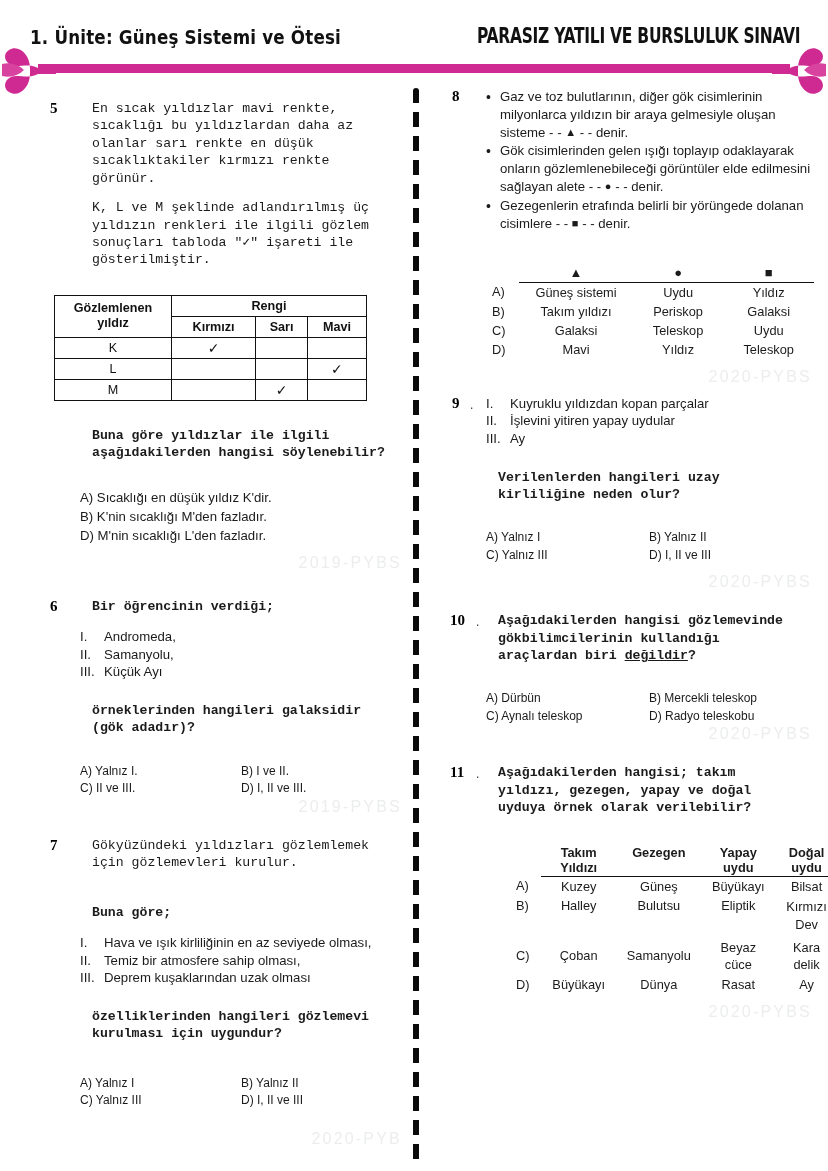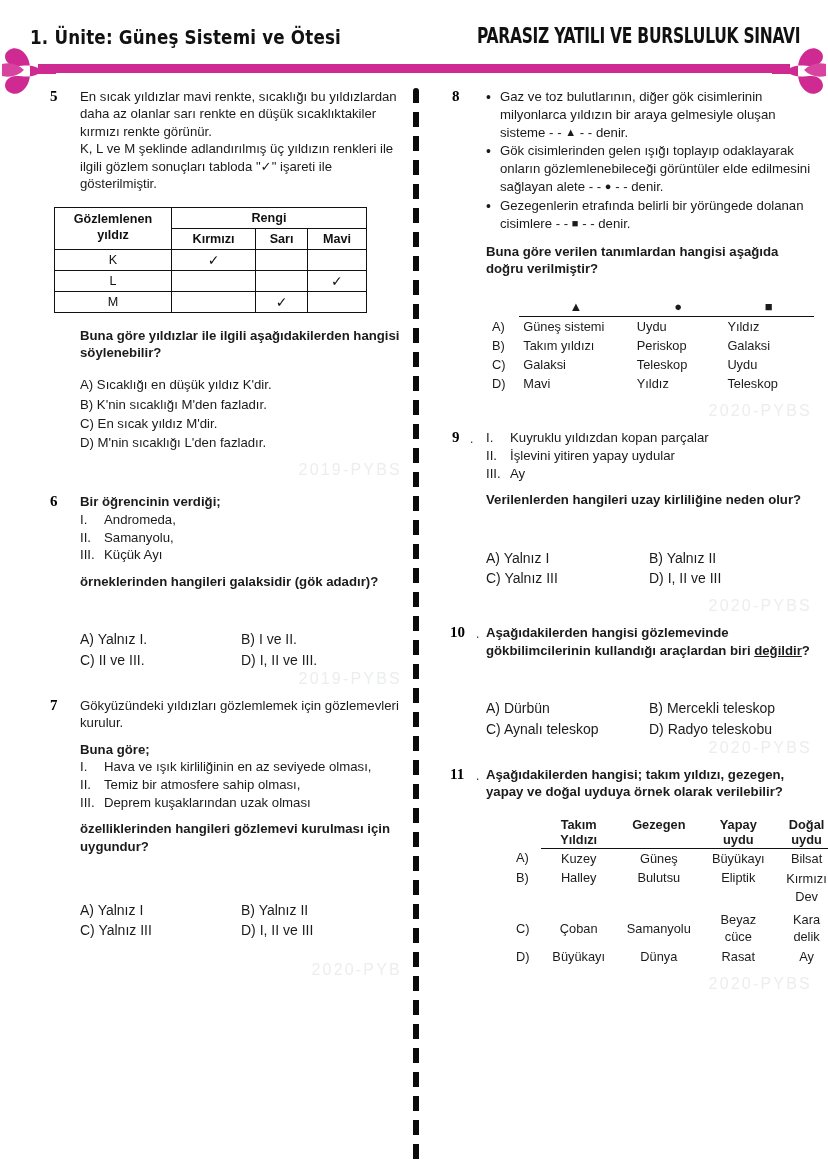--- a/index.html
+++ b/index.html
@@ -64,21 +64,21 @@
     font-family:"Liberation Serif","DejaVu Serif",serif;
   }
   .qnum.wide{left:-2px;}
   .qdot{
     position:absolute;top:3px;
     font-size:12px;color:#333;
   }
   .qbody{margin-left:30px;}
   .qbody.r{margin-left:34px;}
 
-  p{margin:0;}
+  p{margin:12px;font-family:Liberation Mono, monospace;}
   .txt{font-size:13.2px;line-height:1.32;color:#1b1b1b;}
   .bold{font-weight:700;}
   .u{text-decoration:underline;}
   .sp-sm{height:9px;}
   .sp-md{height:14px;}
   .sp-lg{height:20px;}
 
   
   .rlist{margin:0;padding:0;list-style:none;}
   .rlist li{
@@ -92,21 +92,21 @@
   .blist{margin:0;padding:0;list-style:none;}
   .blist li{
     font-size:13.2px;line-height:1.35;
     display:flex;margin-bottom:1px;
   }
   .blist li .bu{flex:0 0 auto;width:14px;font-size:14px;line-height:1.3;}
   .blist li .bt{flex:1 1 auto;}
   .sym{font-size:11px;vertical-align:1px;}
 
   
-  .opts{display:flex;flex-wrap:wrap;font-size:14px;line-height:1.45;margin-top:25px;}
+  .opts{display:flex;flex-wrap:wrap;font-size:12px;line-height:1.45;}
   .opts .o{width:50%;box-sizing:border-box;}
   .opts-col{font-size:13.2px;line-height:1.46;}
 
   
   .wm{
     font-size:16px;color:#eceded;font-weight:400;
     letter-spacing:2.2px;text-align:right;
     font-family:"Liberation Sans","DejaVu Sans",sans-serif;
     user-select:none;
   }
@@ -126,21 +126,21 @@
   
   .rtable{border-collapse:collapse;font-size:12.8px;margin-left:2px;}
   .rtable td{padding:2px 4px;vertical-align:top;color:#1b1b1b;}
   .rtable .lab{width:28px;padding-right:2px;white-space:nowrap;}
   .rtable .hd{
     text-align:center;font-weight:700;
     border-bottom:1.5px solid #111;padding-bottom:1px;
   }
   .rtable .hd.sym{font-size:13px;font-weight:400;padding-bottom:2px;}
   .rtable .cc{text-align:center;}
-  .rtable .lf{text-align:left;}
+  .rtable .lf{text-align:center;}
   .hdrow td{padding-bottom:0;}
   .symrow td{text-align:center;padding-bottom:1px;font-size:13px;}
 </style>
 </head>
 <body>
 
 <div class="page">
 
   <div class="header">
     <div class="hdr-title">1. Ünite: Güneş Sistemi ve Ötesi</div>
@@ -206,21 +206,20 @@
       </table>
 
     <div class="sp-md"></div>
 
     <div class="qbody">
       <p class="txt bold">Buna göre yıldızlar ile ilgili aşağıdakilerden hangisi söylenebilir?</p>
       <div class="sp-md"></div>
       <div class="opts-col">
         <div>A) Sıcaklığı en düşük yıldız K'dir.</div>
         <div>B) K'nin sıcaklığı M'den fazladır.</div>
-        <div>C) En sıcak yıldız M'dir.</div>
         <div>D) M'nin sıcaklığı L'den fazladır.</div>
       </div>
       <div class="sp-sm"></div>
       <div class="wm">2019-PYBS</div>
     </div>
 
     <div class="sp-md"></div>
 
     <div class="q">
       <div class="qnum">6</div>
@@ -304,21 +303,20 @@
           <li>
             <span class="bu">•</span>
             <span class="bt"><span>Gök cisimlerinden gelen ışığı toplayıp odaklayarak onların gözlemlenebileceği görüntüler elde edilmesini sağlayan alete - - </span><span class="sym">●</span><span> - - denir.</span></span>
           </li>
           <li>
             <span class="bu">•</span>
             <span class="bt"><span>Gezegenlerin etrafında belirli bir yörüngede dolanan cisimlere - - </span><span class="sym">■</span><span> - - denir.</span></span>
           </li>
         </ul>
         <div class="sp-sm"></div>
-        <p class="txt bold">Buna göre verilen tanımlardan hangisi aşağıda doğru verilmiştir?</p>
         <div class="sp-lg"></div>
 
         <table class="rtable" style="width:100%;">
           <tbody>
               <tr class="symrow">
             <td class="lab"></td>
             <td class="hd sym" style="width:120px;">▲</td>
             <td class="hd sym" style="width:90px;">●</td>
             <td class="hd sym" style="width:90px;">■</td>
           </tr>

